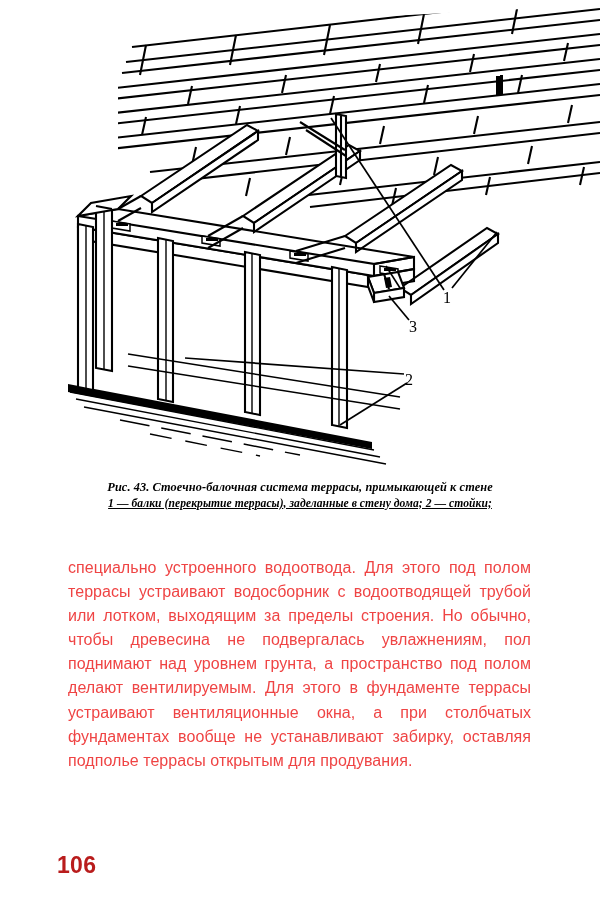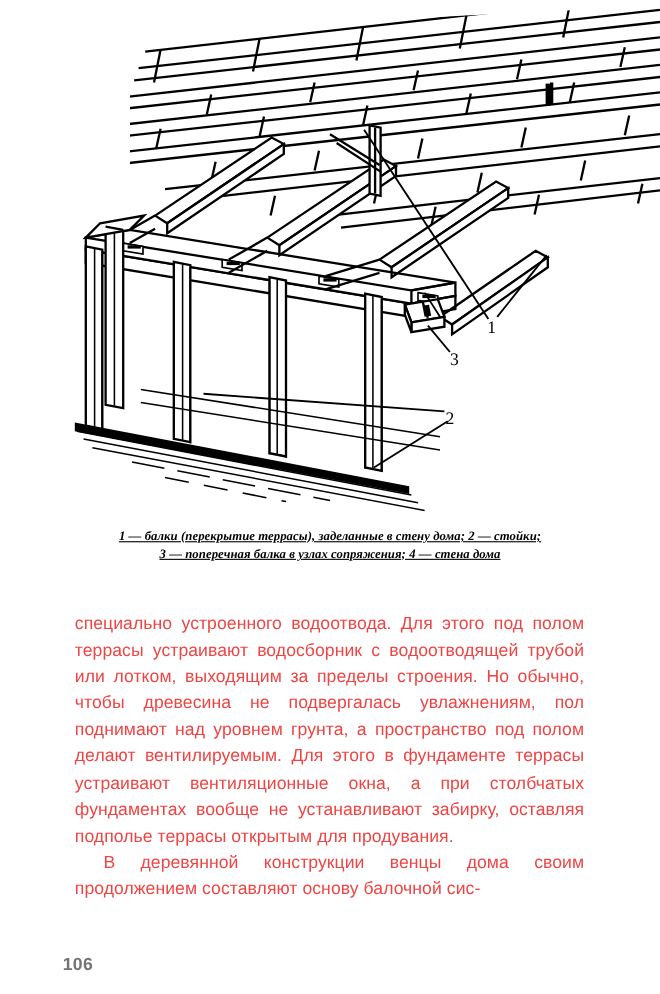--- a/index.html
+++ b/index.html
@@ -79,25 +79,24 @@
   #body-text p.lastpara {
     text-align: justify;
   }
 
   
   #page-number {
     position: absolute;
     left: 57px;
     top: 852px;
     font-family: "Liberation Sans", sans-serif;
-    font-size: 16px;
+    font-size: 23px;
     font-weight: bold;
     letter-spacing: 0.3px;
-    color: #737373;
-    margin-top: 17px;
+    color: #b91c1c;
   }
 </style>
 </head>
 <body>
 
 <div id="figure-block">
 
   <svg id="figure-svg" width="600" height="470" viewBox="0 0 600 470">
     <defs>
       <style>
@@ -309,22 +308,21 @@
       <path d="M407,383 L340,425"></path>
     </g>
 
     <text class="calloutTxt" x="443" y="303">1</text>
     <text class="calloutTxt" x="409" y="332">3</text>
     <text class="calloutTxt" x="405" y="385">2</text>
   </svg>
 </div>
 
 <div id="figure-caption">
+  <div class="cap-title">Рис. 43. Стоечно-балочная система террасы, примыкающей к стене</div>
   <div class="cap-legend">1 — балки (перекрытие террасы), заделанные в стену дома; 2 — стойки;</div>
-  <div class="cap-legend">3 — поперечная балка в узлах сопряжения; 4 — стена дома</div>
 </div>
 
 <div id="body-text">
   <p class="firstpara">специально устроенного водоотвода. Для этого под полом террасы устраивают водосборник с водоотводящей трубой или лотком, выходящим за пределы строения. Но обычно, чтобы древесина не подвергалась увлажнениям, пол поднимают над уровнем грунта, а пространство под полом делают вентилируемым. Для этого в фундаменте террасы устраивают вентиляционные окна, а при столбчатых фундаментах вообще не устанавливают забирку, оставляя подполье террасы открытым для продувания.</p>
-  <p class="indent lastpara">В деревянной конструкции венцы дома своим продолжением составляют основу балочной сис-</p>
 </div>
 
 <div id="page-number">106</div>
 
 </body></html>

